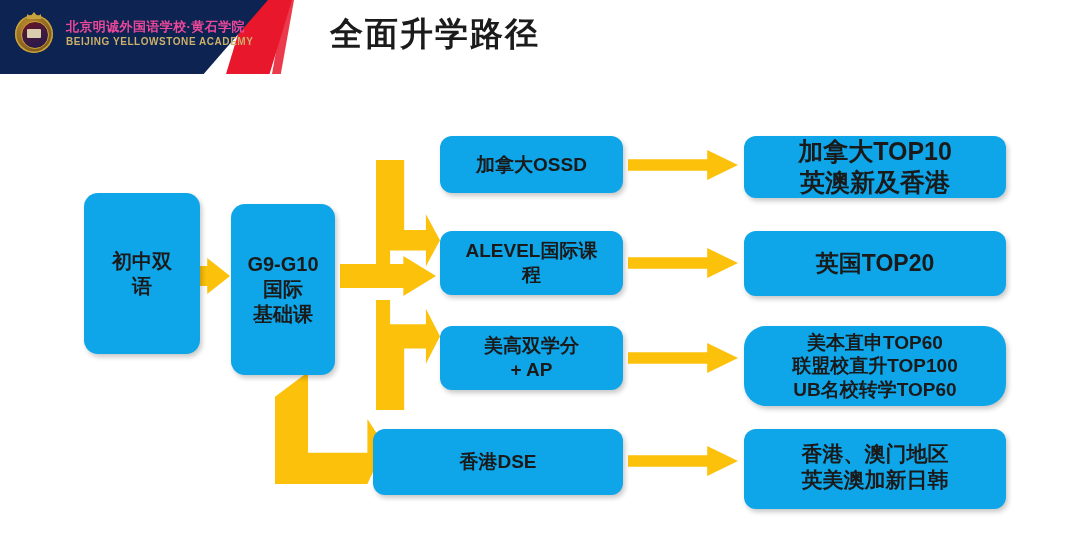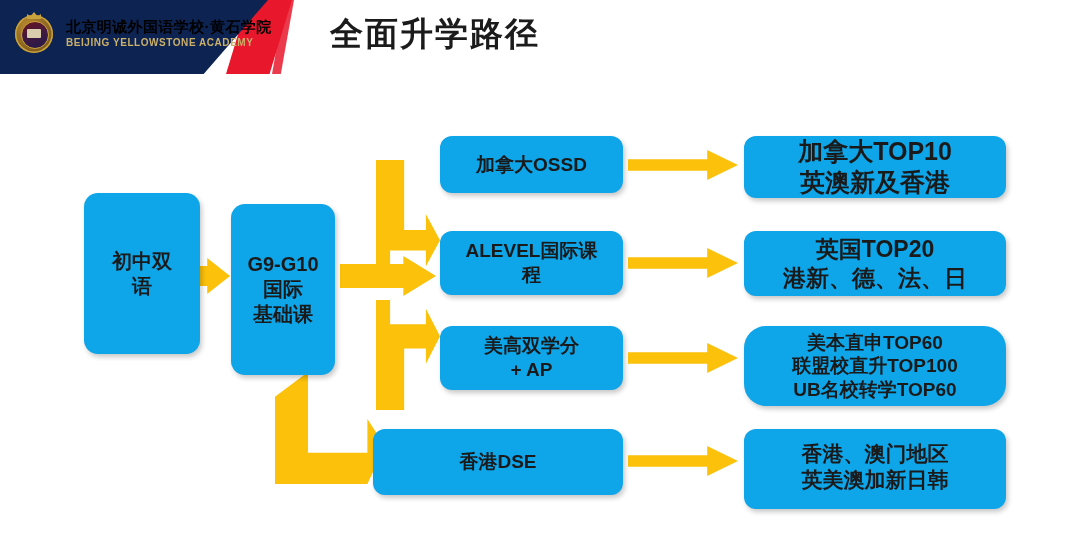--- a/index.html
+++ b/index.html
@@ -88,23 +88,23 @@
     left: 15px; top: 2px;
     width: 14px; height: 7px;
     background: #c9a33e;
     clip-path: polygon(0 100%, 0 30%, 25% 60%, 50% 0, 75% 60%, 100% 30%, 100% 100%);
   }
   .logo-text {
     margin-left: 8px;
     line-height: 1;
   }
   .logo-cn {
-    font-size: 15px;
+    font-size: 13px;
     font-weight: bold;
-    color: #000000;
+    color: #ec4899;
     letter-spacing: .4px;
     white-space: nowrap;
   }
   .logo-en {
     font-size: 10px;
     font-weight: bold;
     color: #cbb06a;
     letter-spacing: .55px;
     margin-top: 4px;
     white-space: nowrap;
@@ -312,21 +312,20 @@
   <div class="box r1">
     <div class="lines">
       <div>加拿大TOP10</div>
       <div>英澳新及香港</div>
     </div>
   </div>
 
   <div class="box r2">
     <div class="lines">
       <div>英国TOP20</div>
-      <div>港新、德、法、日</div>
     </div>
   </div>
 
   <div class="box r3">
     <div class="lines">
       <div>美本直申TOP60</div>
       <div>联盟校直升TOP100</div>
       <div>UB名校转学TOP60</div>
     </div>
   </div>

